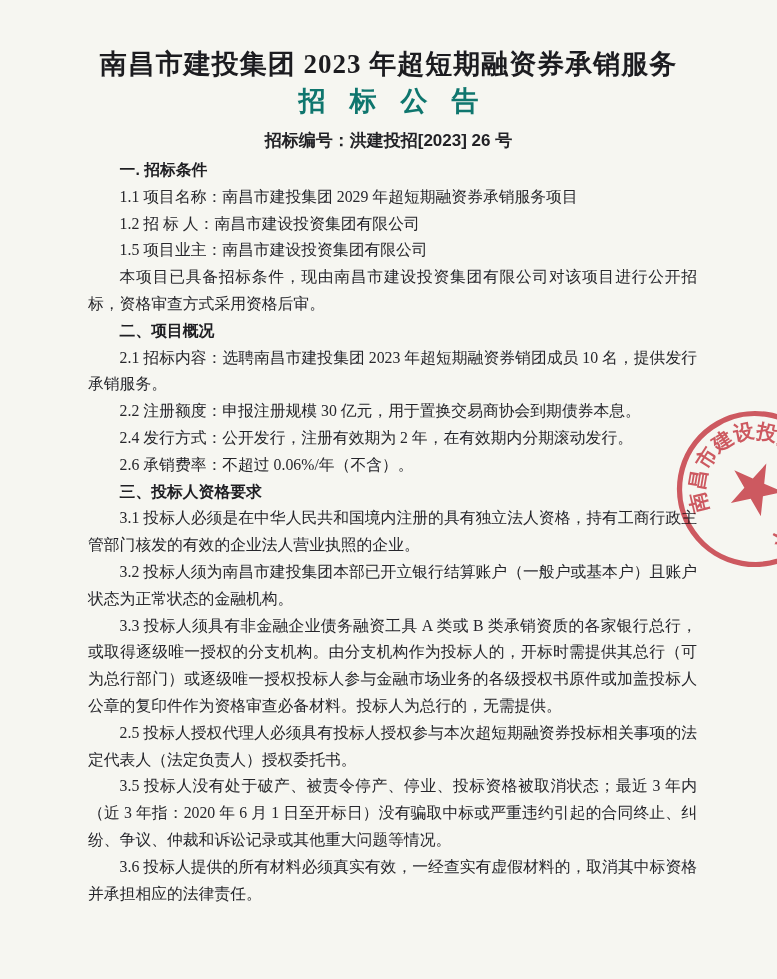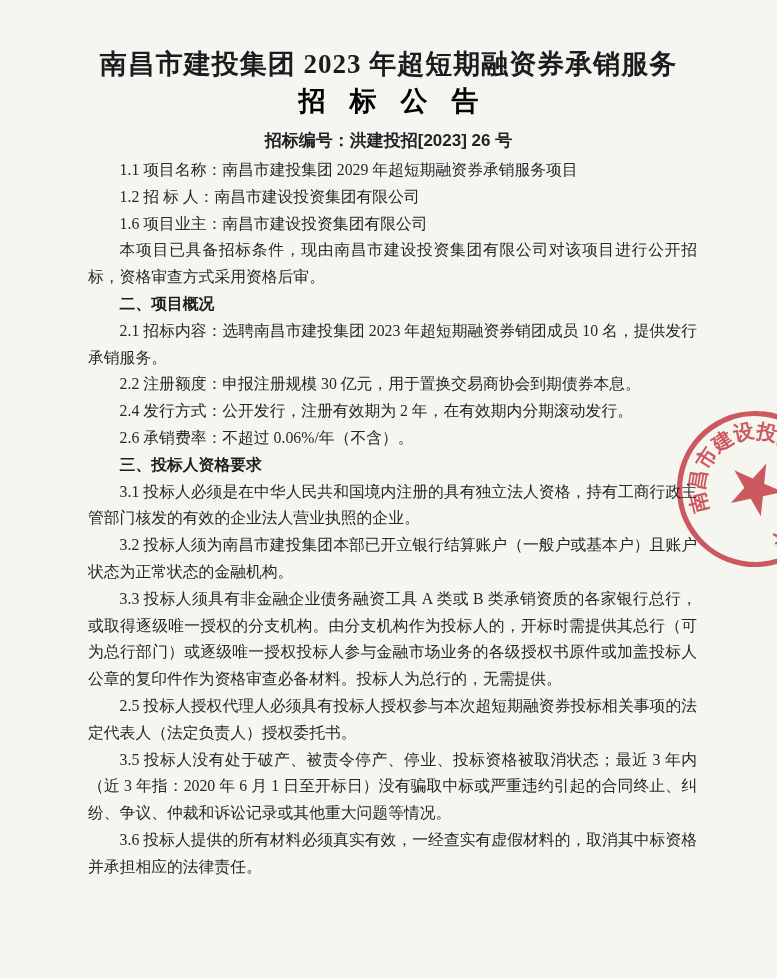--- a/index.html
+++ b/index.html
@@ -20,21 +20,21 @@
     letter-spacing:1px;
     color:#1c1c20;
   }
   .doc-title2 {
     margin-top:3px;
     font-size:27px; font-weight:700;
     line-height:33px;
     text-align:center;
     letter-spacing:24px;
     padding-left:24px; 
-    color:#000000;
+    color:#0f766e;
   }
   .doc-number {
     margin-top:13px;
     font-size:17px; font-weight:700;
     line-height:20px;
     text-align:center;
     font-family:"Liberation Sans","DejaVu Sans",sans-serif;
     color:#222226;
   }
   .doc-body {
@@ -70,23 +70,24 @@
 
 <div class="page">
 
   <div class="doc-title">南昌市建投集团 2023 年超短期融资券承销服务</div>
 
   <div class="doc-title2">招标公告</div>
 
   <div class="doc-number">招标编号：洪建投招[2023] 26 号</div>
 
   <div class="doc-body">
+      <p class="heading">一. 招标条件</p>
       <p class="para">1.1 项目名称：南昌市建投集团 2029 年超短期融资券承销服务项目</p>
       <p class="para">1.2 招 标 人：南昌市建设投资集团有限公司</p>
-      <p class="para">1.6 项目业主：南昌市建设投资集团有限公司</p>
+      <p class="para">1.5 项目业主：南昌市建设投资集团有限公司</p>
       <p class="para">本项目已具备招标条件，现由南昌市建设投资集团有限公司对该项目进行公开招标，资格审查方式采用资格后审。</p>
       <p class="heading">二、项目概况</p>
       <p class="para">2.1 招标内容：选聘南昌市建投集团 2023 年超短期融资券销团成员 10 名，提供发行承销服务。</p>
       <p class="para">2.2 注册额度：申报注册规模 30 亿元，用于置换交易商协会到期债券本息。</p>
       <p class="para">2.4 发行方式：公开发行，注册有效期为 2 年，在有效期内分期滚动发行。</p>
       <p class="para">2.6 承销费率：不超过 0.06%/年（不含）。</p>
       <p class="heading">三、投标人资格要求</p>
       <p class="para">3.1 投标人必须是在中华人民共和国境内注册的具有独立法人资格，持有工商行政主管部门核发的有效的企业法人营业执照的企业。</p>
       <p class="para">3.2 投标人须为南昌市建投集团本部已开立银行结算账户（一般户或基本户）且账户状态为正常状态的金融机构。</p>
       <p class="para">3.3 投标人须具有非金融企业债务融资工具 A 类或 B 类承销资质的各家银行总行，或取得逐级唯一授权的分支机构。由分支机构作为投标人的，开标时需提供其总行（可为总行部门）或逐级唯一授权投标人参与金融市场业务的各级授权书原件或加盖投标人公章的复印件作为资格审查必备材料。投标人为总行的，无需提供。</p>

